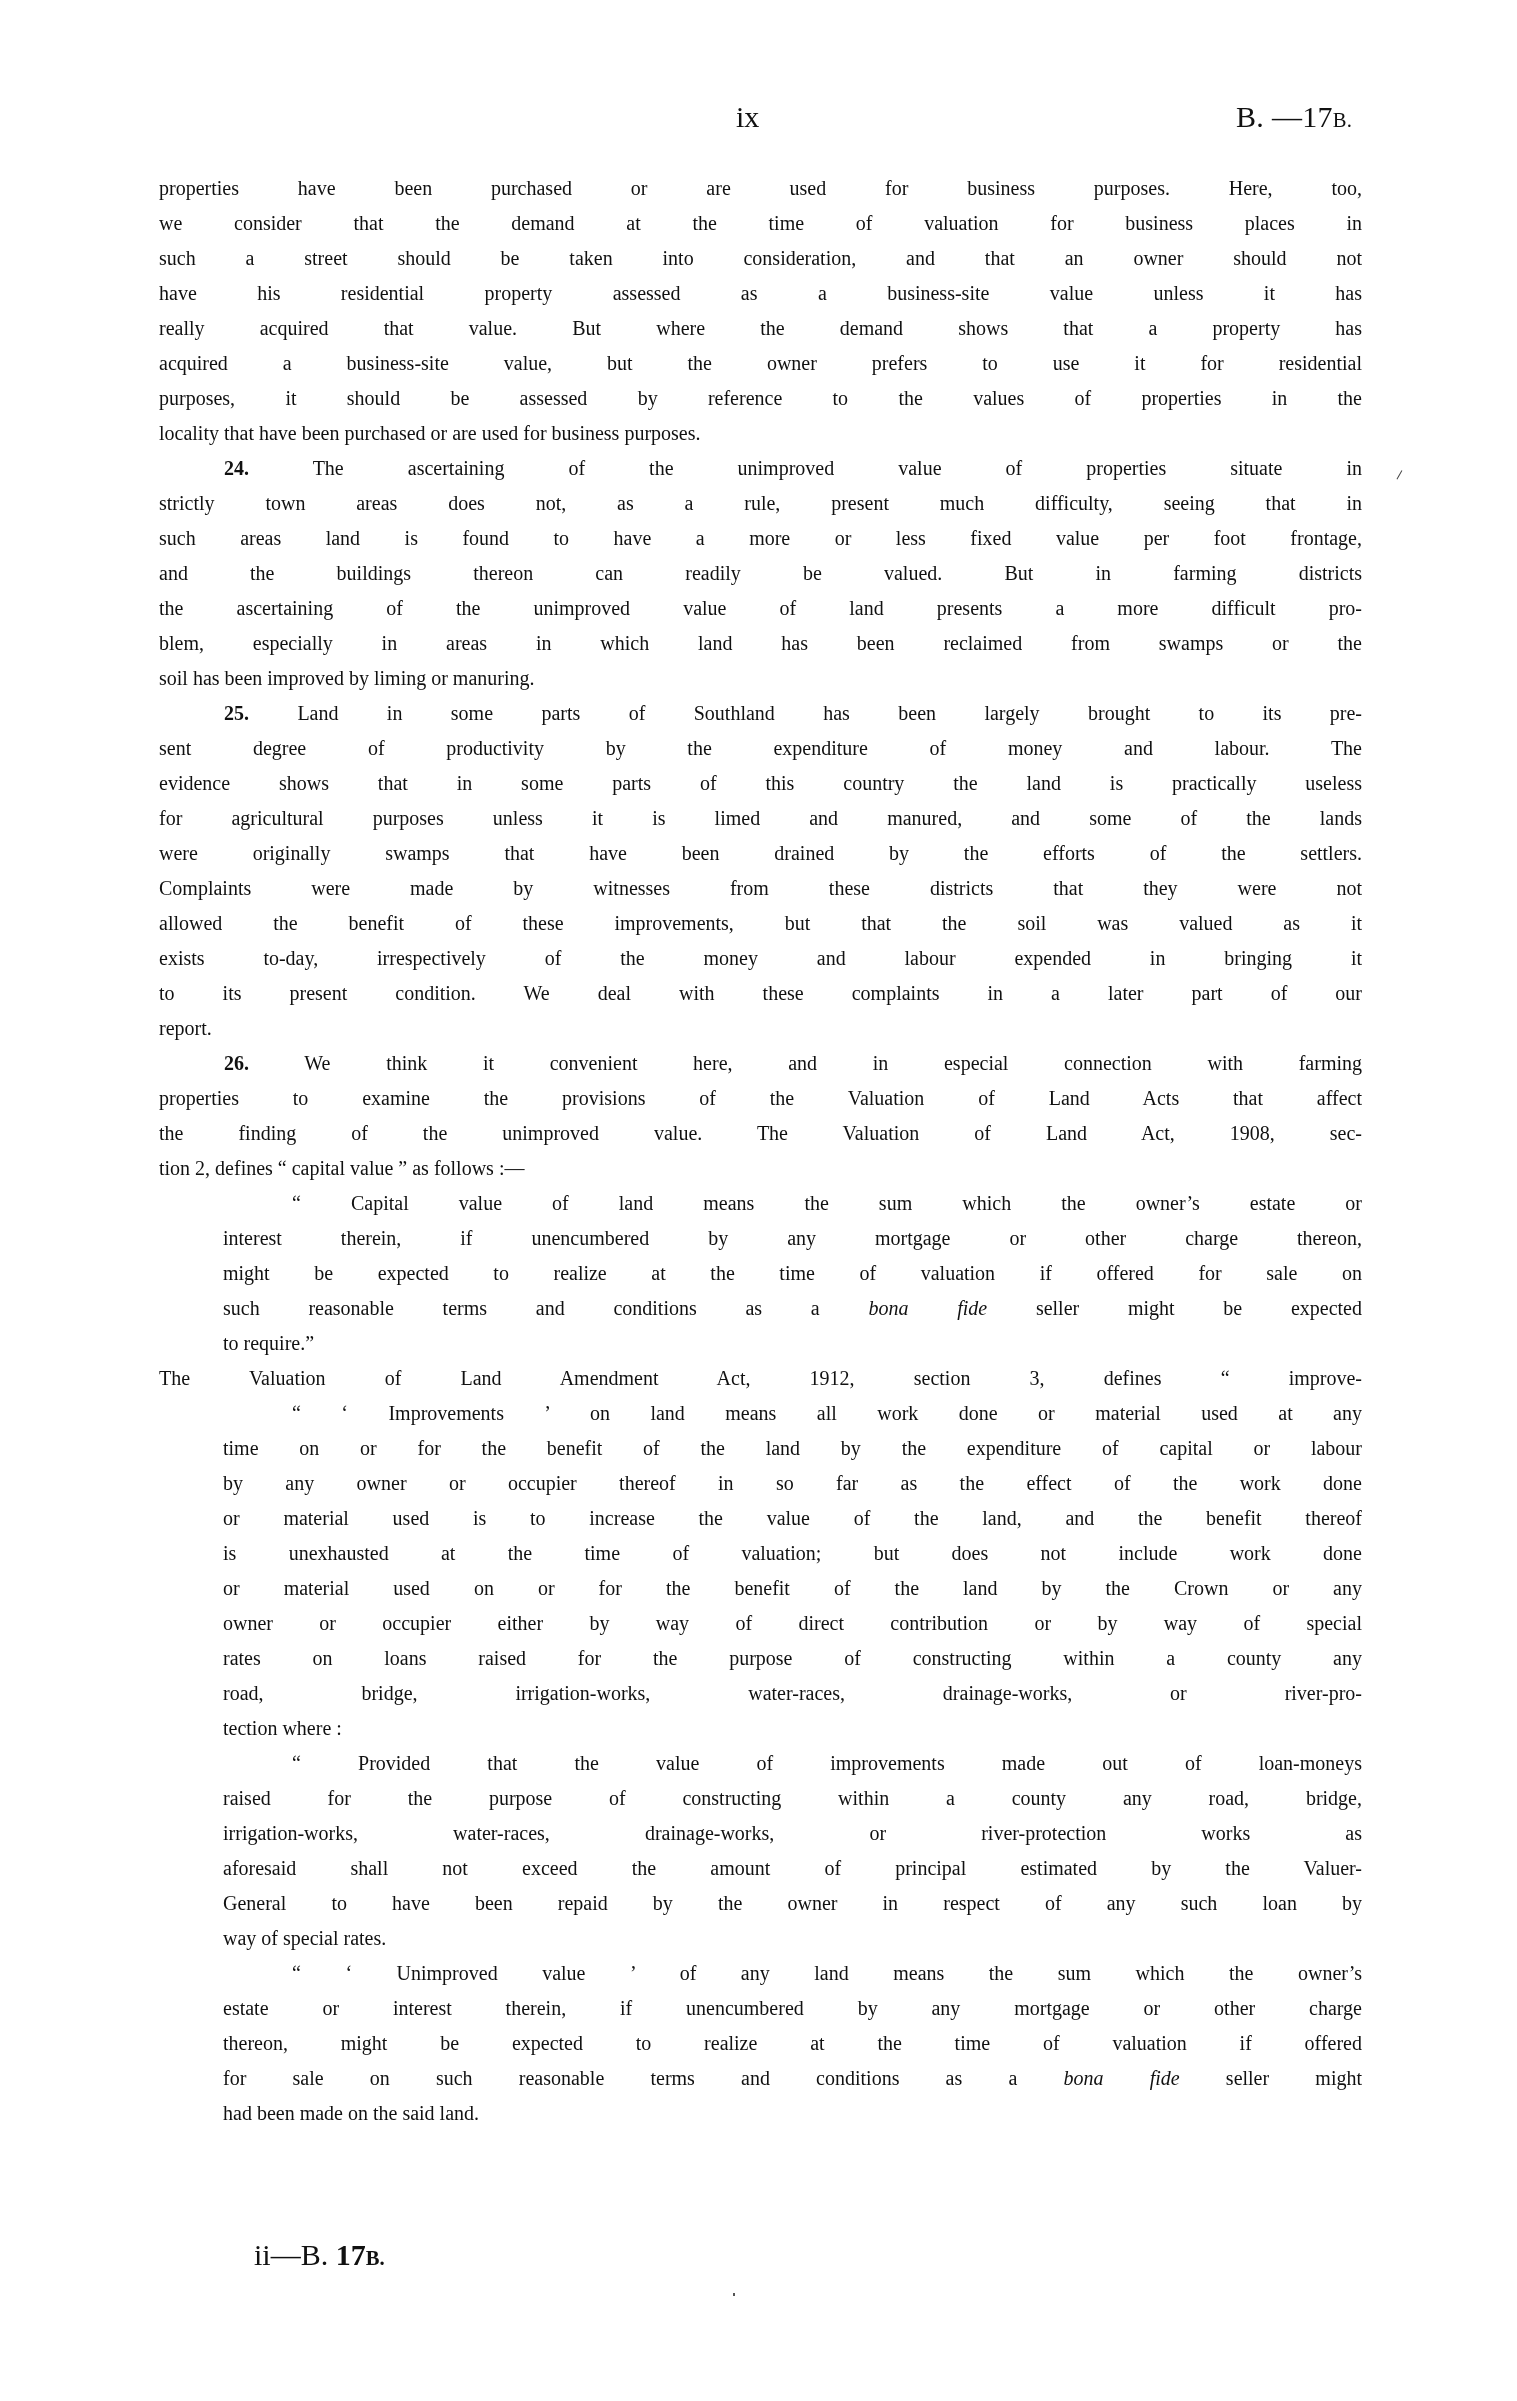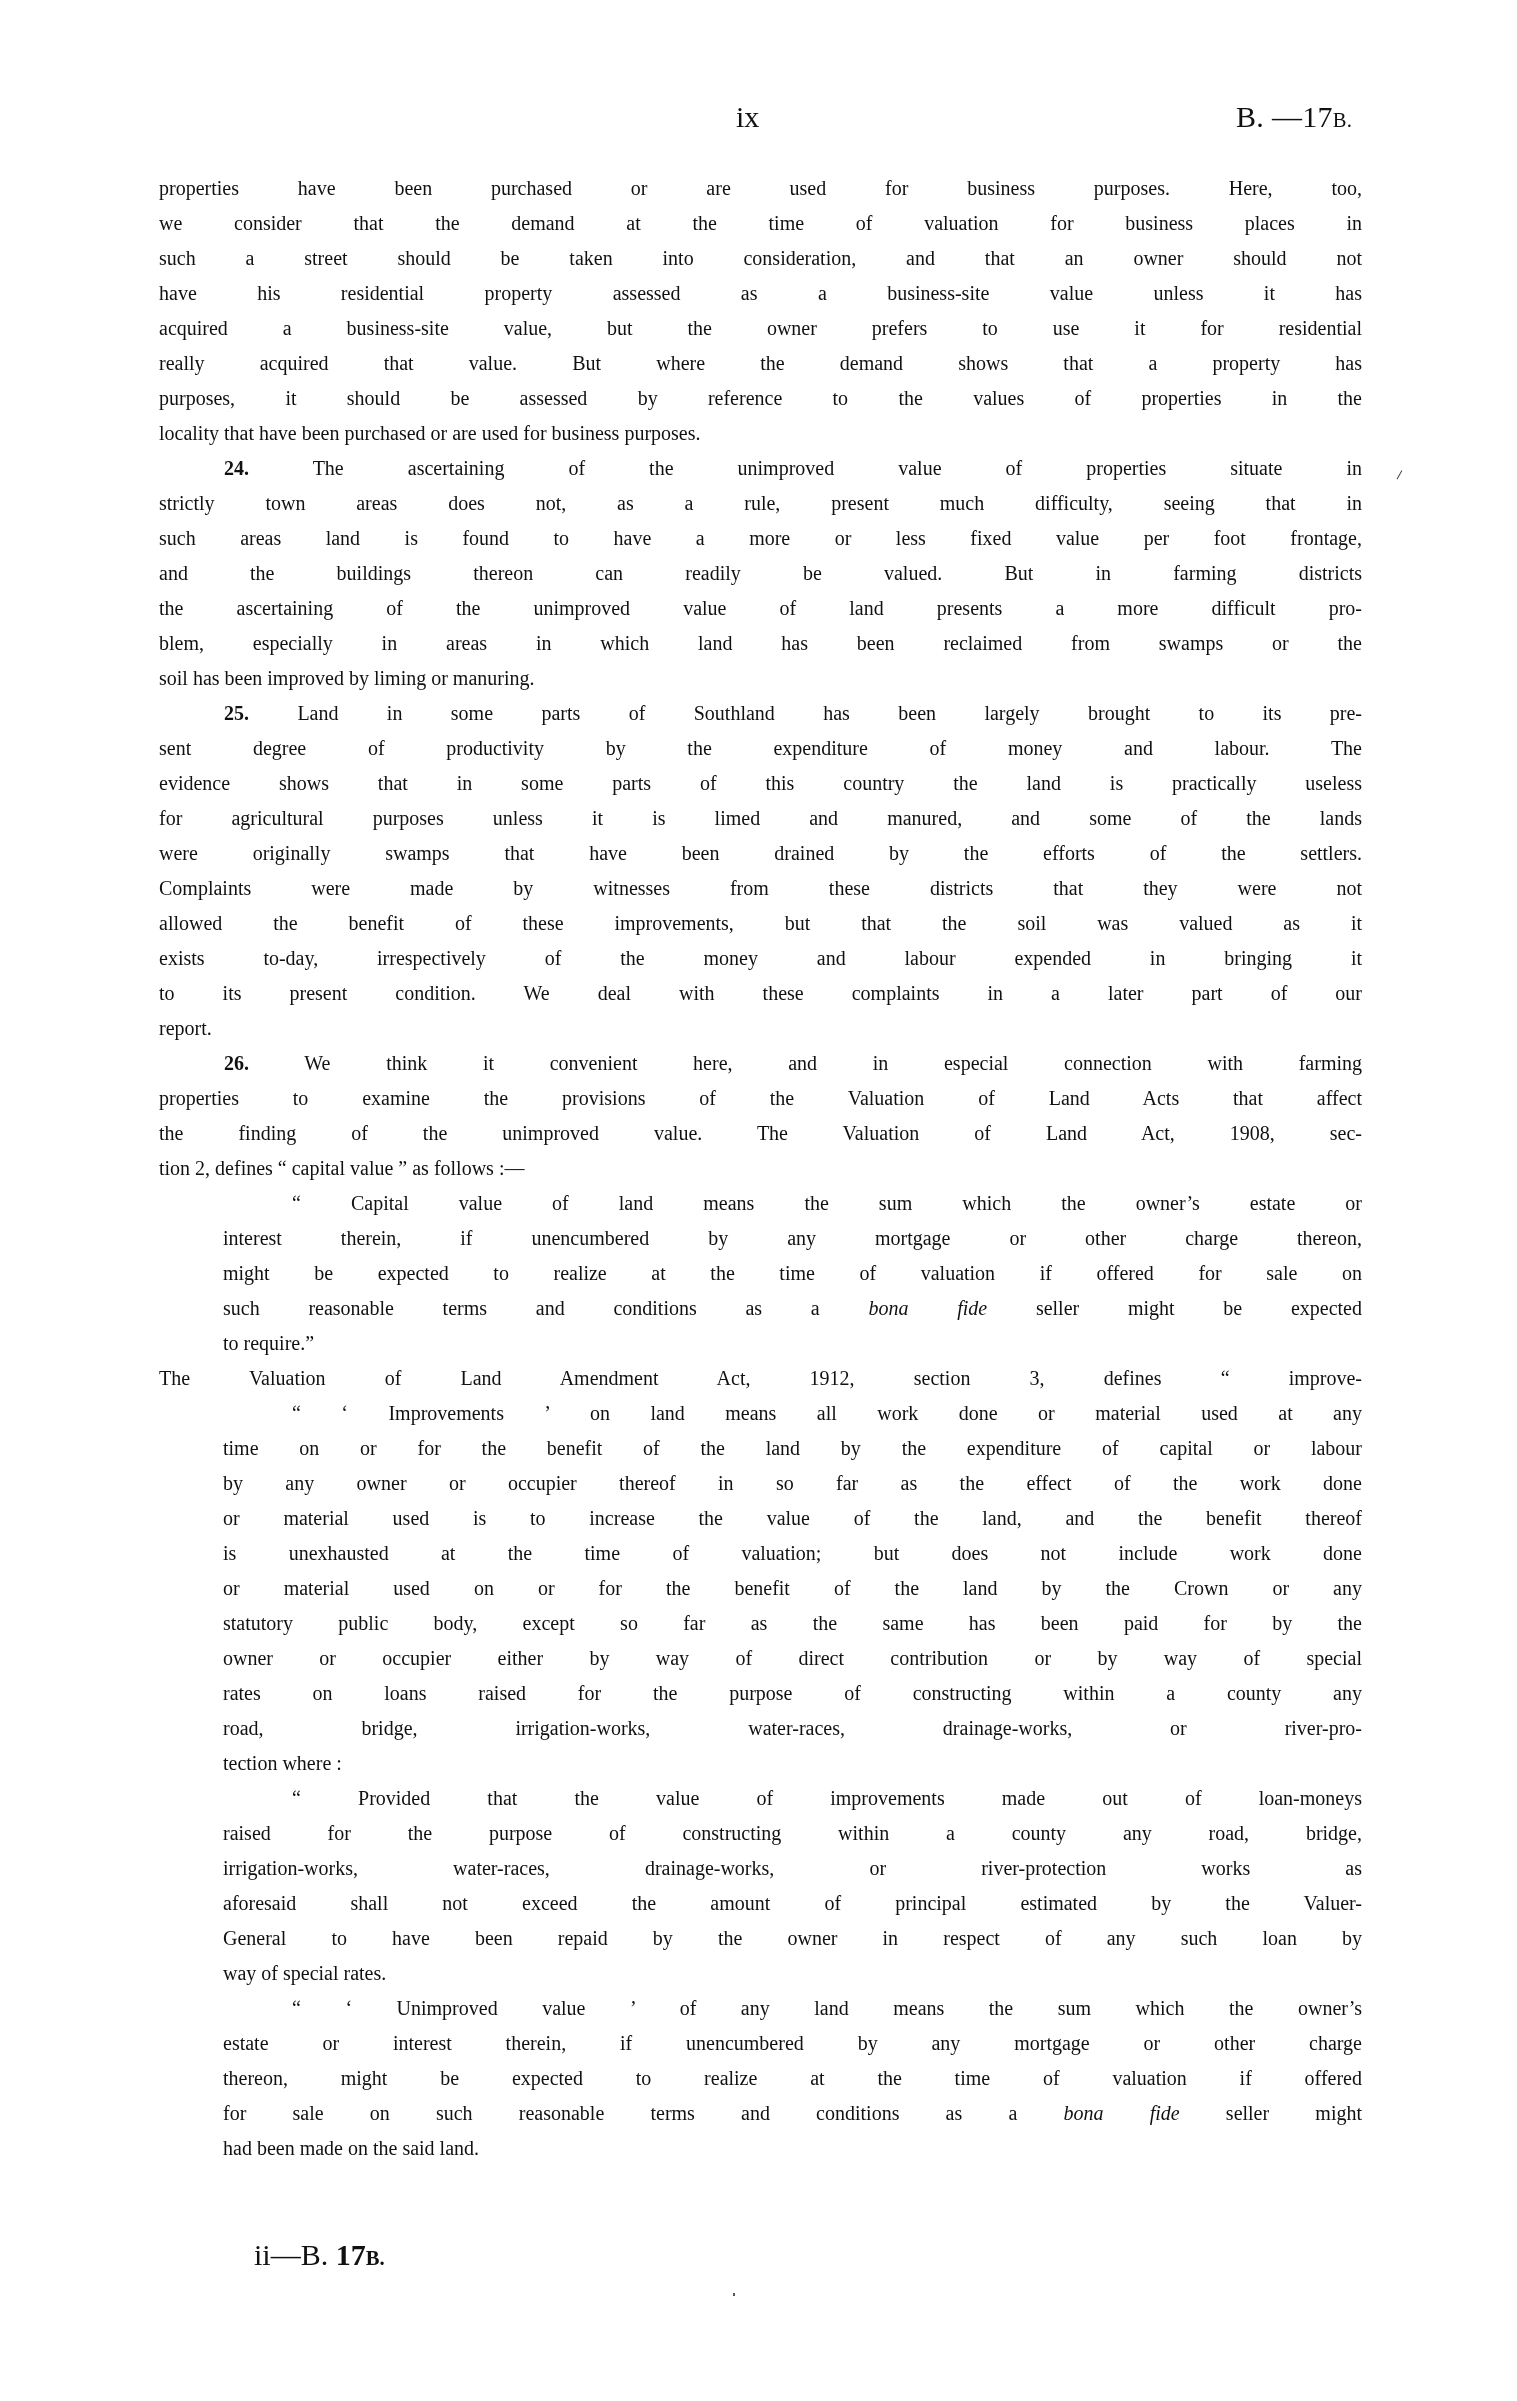--- a/index.html
+++ b/index.html
@@ -45,22 +45,22 @@
 <div class="page">
 
   <div class="hdr hdr-page">ix</div>
   <div class="hdr hdr-ref"><span>B. —17</span><span class="sc">B.</span></div>
 
   <div class="body" id="body">
       <div class="line"><span>properties have been purchased or are used for business purposes.  Here, too,</span></div>
       <div class="line"><span>we consider that the demand at the time of valuation for business places in</span></div>
       <div class="line"><span>such a street should be taken into consideration, and that an owner should not</span></div>
       <div class="line"><span>have his residential property assessed as a business-site value unless it has</span></div>
+      <div class="line"><span>really acquired that value.  But where the demand shows that a property has</span></div>
       <div class="line"><span>acquired a business-site value, but the owner prefers to use it for residential</span></div>
-      <div class="line"><span>really acquired that value.  But where the demand shows that a property has</span></div>
       <div class="line"><span>purposes, it should be assessed by reference to the values of properties in the</span></div>
       <div class="line last"><span>locality that have been purchased or are used for business purposes.</span></div>
       <div class="line indent"><span class="num">24.</span><span> The ascertaining of the unimproved value of properties situate in</span></div>
       <div class="line"><span>strictly town areas does not, as a rule, present much difficulty, seeing that in</span></div>
       <div class="line"><span>such areas land is found to have a more or less fixed value per foot frontage,</span></div>
       <div class="line"><span>and the buildings thereon can readily be valued.  But in farming districts</span></div>
       <div class="line"><span>the ascertaining of the unimproved value of land presents a more difficult pro-</span></div>
       <div class="line"><span>blem, especially in areas in which land has been reclaimed from swamps or the</span></div>
       <div class="line last"><span>soil has been improved by liming or manuring.</span></div>
       <div class="line indent"><span class="num">25.</span><span> Land in some parts of Southland has been largely brought to its pre-</span></div>
@@ -82,21 +82,20 @@
       <div class="line q"><span>might be expected to realize at the time of valuation if offered for sale on</span></div>
       <div class="line q"><span>such reasonable terms and conditions as a </span><i class="it">bona fide</i><span> seller might be expected</span></div>
       <div class="line q last"><span>to require.”</span></div>
       <div class="line"><span>The Valuation of Land Amendment Act, 1912, section 3, defines “ improve-</span></div>
       <div class="line q first"><span>“ ‘ Improvements ’ on land means all work done or material used at any</span></div>
       <div class="line q"><span>time on or for the benefit of the land by the expenditure of capital or labour</span></div>
       <div class="line q"><span>by any owner or occupier thereof in so far as the effect of the work done</span></div>
       <div class="line q"><span>or material used is to increase the value of the land, and the benefit thereof</span></div>
       <div class="line q"><span>is unexhausted at the time of valuation;  but does not include work done</span></div>
       <div class="line q"><span>or material used on or for the benefit of the land by the Crown or any</span></div>
-      <div class="line q"><span>statutory public body, except so far as the same has been paid for by the</span></div>
       <div class="line q"><span>owner or occupier either by way of direct contribution or by way of special</span></div>
       <div class="line q"><span>rates on loans raised for the purpose of constructing within a county any</span></div>
       <div class="line q"><span>road, bridge, irrigation-works, water-races, drainage-works, or river-pro-</span></div>
       <div class="line q last"><span>tection where :</span></div>
       <div class="line q first"><span>“ Provided that the value of improvements made out of loan-moneys</span></div>
       <div class="line q"><span>raised for the purpose of constructing within a county any road, bridge,</span></div>
       <div class="line q"><span>irrigation-works, water-races, drainage-works, or river-protection works as</span></div>
       <div class="line q"><span>aforesaid shall not exceed the amount of principal estimated by the Valuer-</span></div>
       <div class="line q"><span>General to have been repaid by the owner in respect of any such loan by</span></div>
       <div class="line q last"><span>way of special rates.</span></div>

